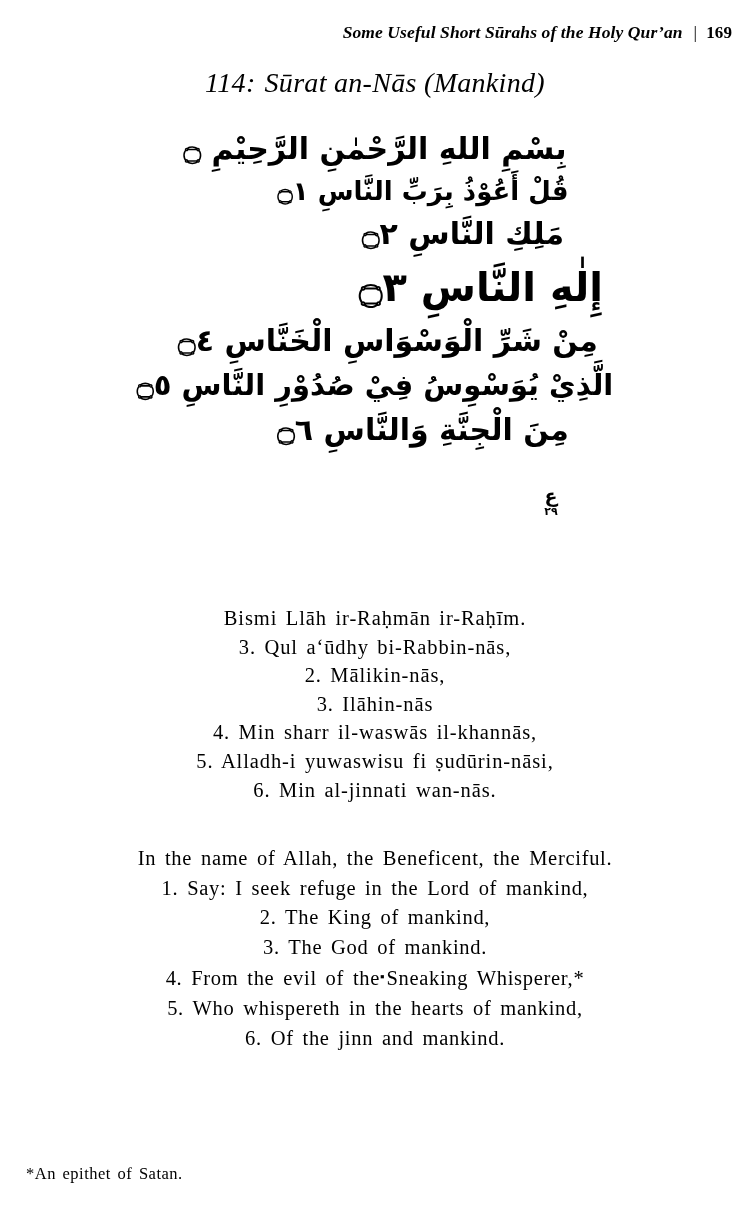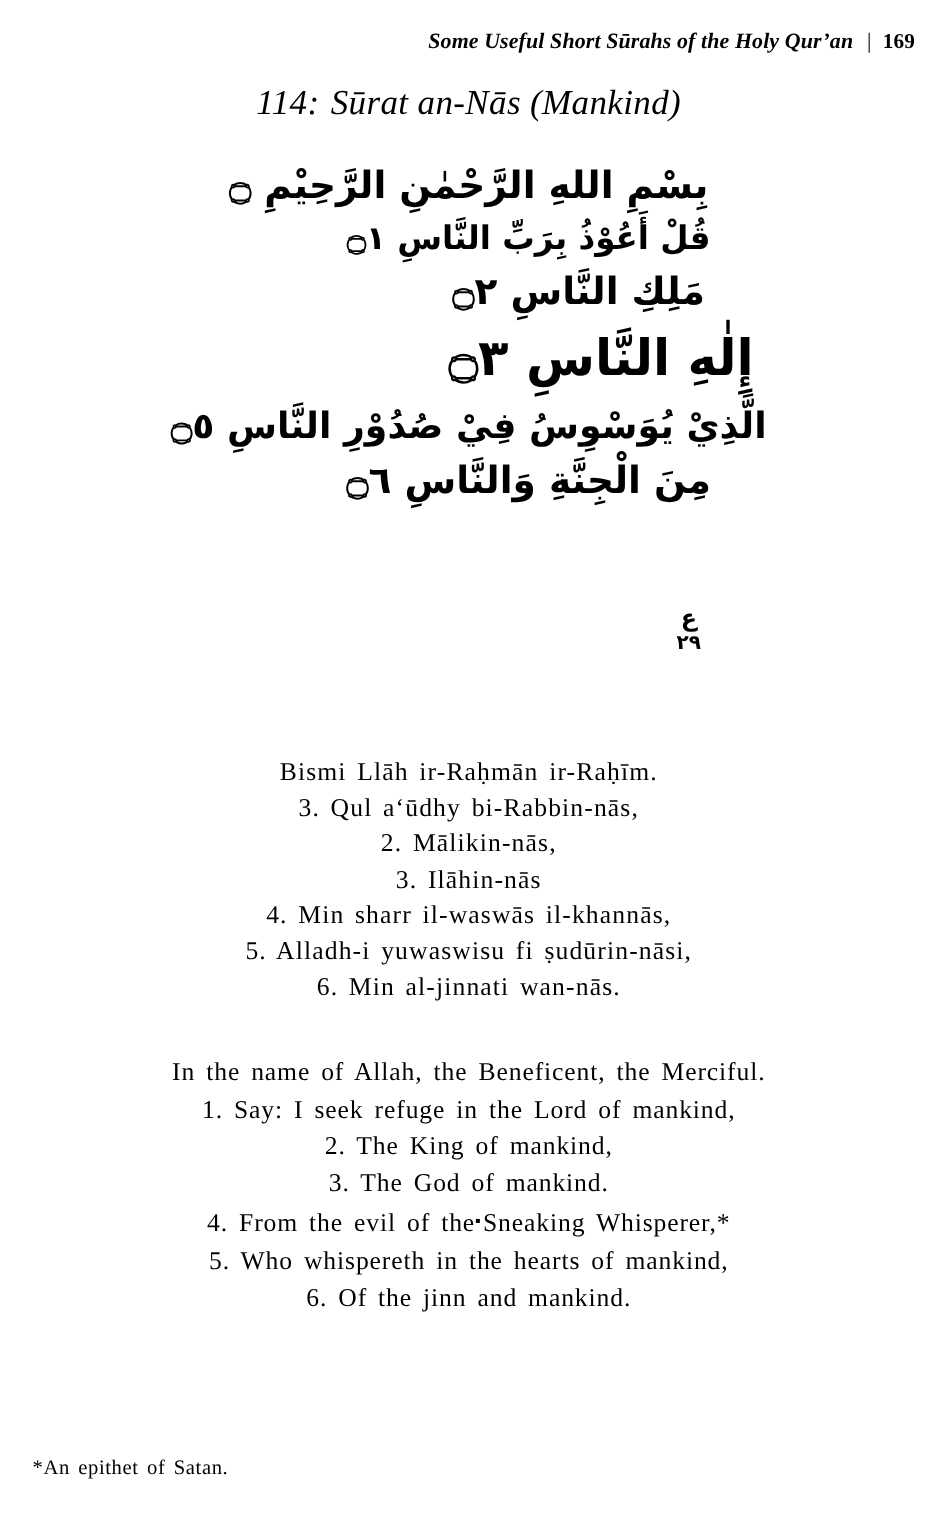--- a/index.html
+++ b/index.html
@@ -96,21 +96,21 @@
     width: 30px;
     text-align: center;
     direction: rtl;
     font-family: "DejaVu Sans", sans-serif;
     font-size: 12px;
     font-weight: 700;
     line-height: 1.05;
     color: #000;
   }
   .juz-marker .juz-glyph { display: block; font-size: 19px; }
-  .juz-marker .juz-num { display: block; font-size: 16px; }
+  .juz-marker .juz-num { display: block; font-size: 11px; }
 
   
   .translit-block {
     position: absolute;
     top: 604px;
     left: 0;
     width: 750px;
     text-align: center;
   }
   .translit-line {
@@ -168,20 +168,21 @@
 
   <h1 class="surah-title">
     <span class="t-num">114:</span><span class="t-name">Sūrat an-Nās (Mankind)</span>
   </h1>
 
   <div class="arabic-block">
     <span class="arabic-line l-bismillah">بِسْمِ اللهِ الرَّحْمٰنِ الرَّحِيْمِ ۝</span>
     <span class="arabic-line l-v1">قُلْ أَعُوْذُ بِرَبِّ النَّاسِ ۝١</span>
     <span class="arabic-line l-v2">مَلِكِ النَّاسِ ۝٢</span>
     <span class="arabic-line l-v3">إِلٰهِ النَّاسِ ۝٣</span>
+    <span class="arabic-line l-v4">مِنْ شَرِّ الْوَسْوَاسِ الْخَنَّاسِ ۝٤</span>
     <span class="arabic-line l-v5">الَّذِيْ يُوَسْوِسُ فِيْ صُدُوْرِ النَّاسِ ۝٥</span>
     <span class="arabic-line l-v6">مِنَ الْجِنَّةِ وَالنَّاسِ ۝٦</span>
   </div>
 
   <div class="juz-marker">
     <span class="juz-glyph">ع</span>
     <span class="juz-num">٢٩</span>
   </div>
 
   <div class="translit-block">

